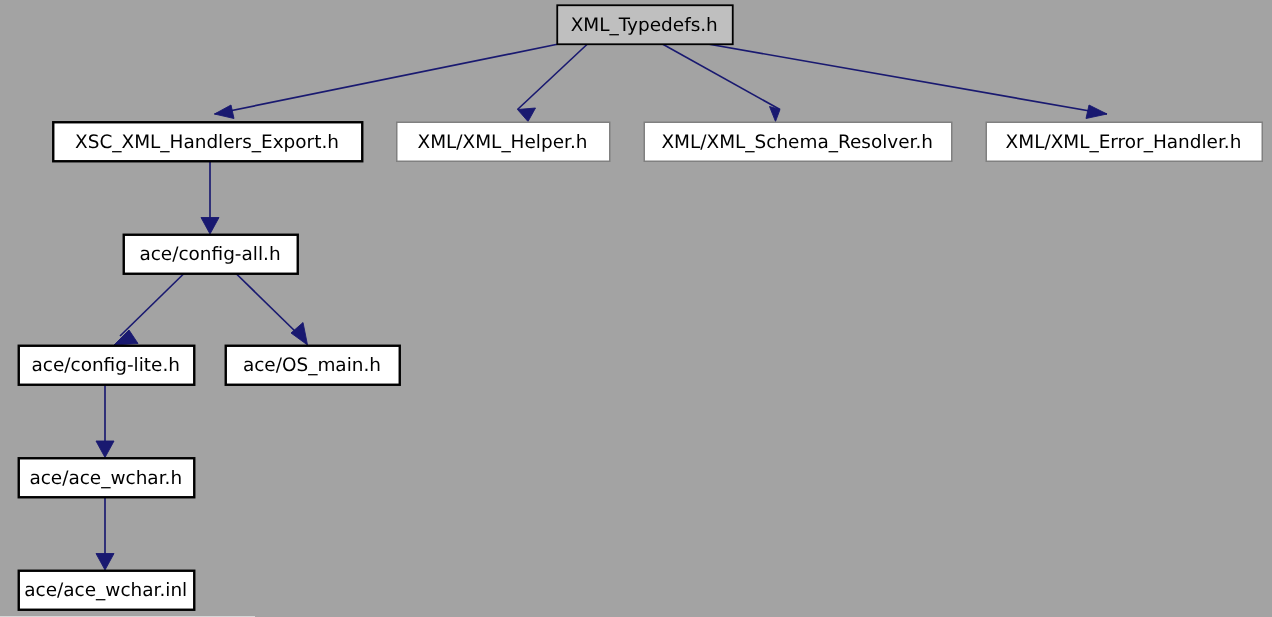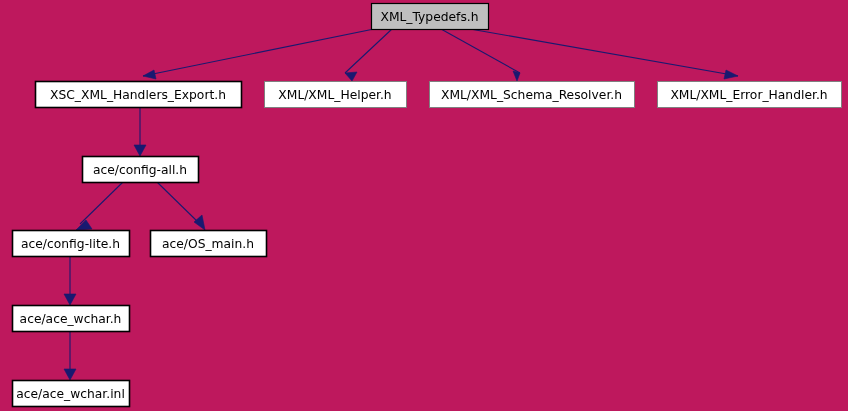--- a/index.html
+++ b/index.html
@@ -10,21 +10,21 @@
   body {
     font-family: "DejaVu Sans", sans-serif;
     width: 848px;
     height: 411px;
     overflow: hidden;
   }
   #graph-root {
     position: relative;
     width: 848px;
     height: 411px;
-    background: #be185d;
+    background: #a3a3a3;
   }
   svg#dep-graph {
     display: block;
     width: 848px;
     height: 411px;
   }
   .node-box {
     fill: #ffffff;
     stroke: #808080;
     stroke-width: 1;

